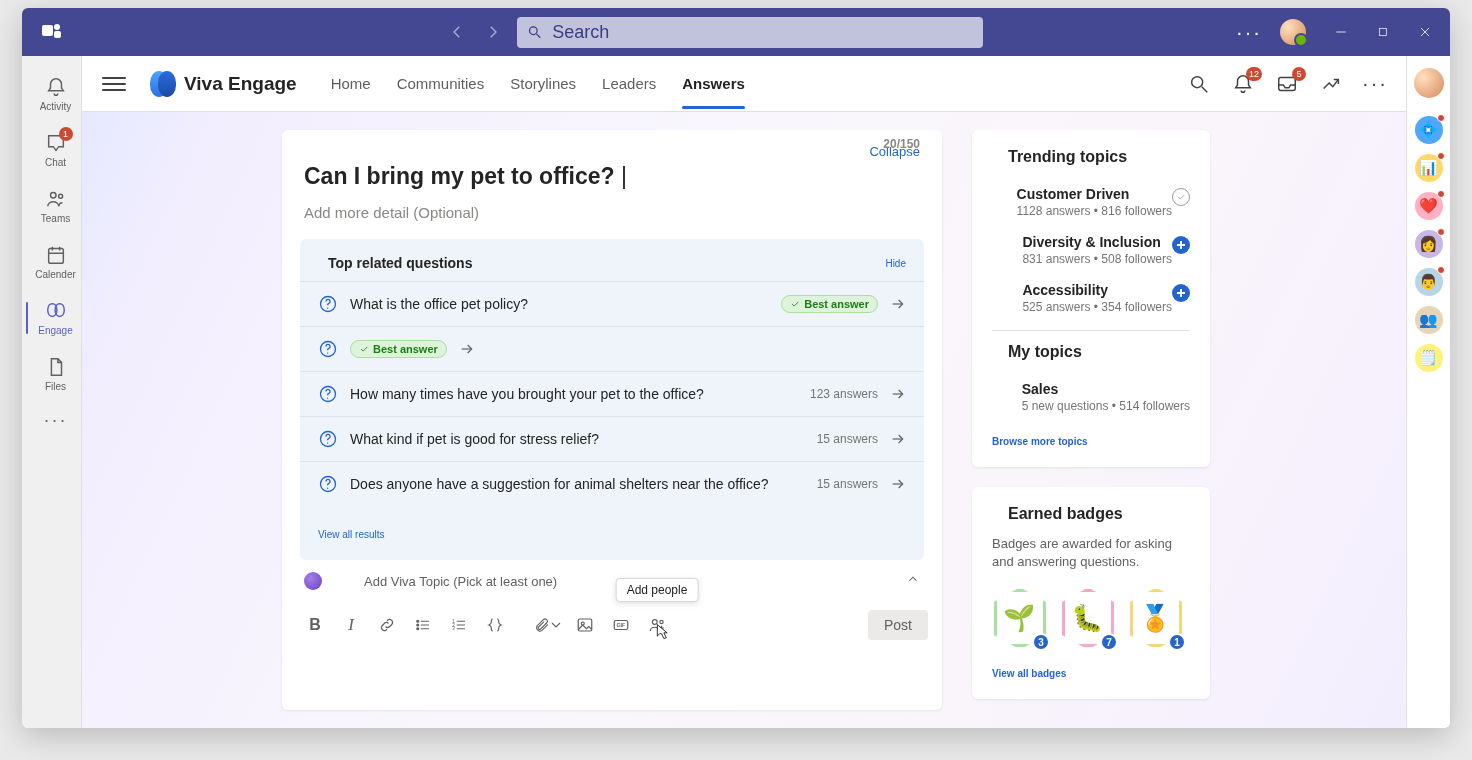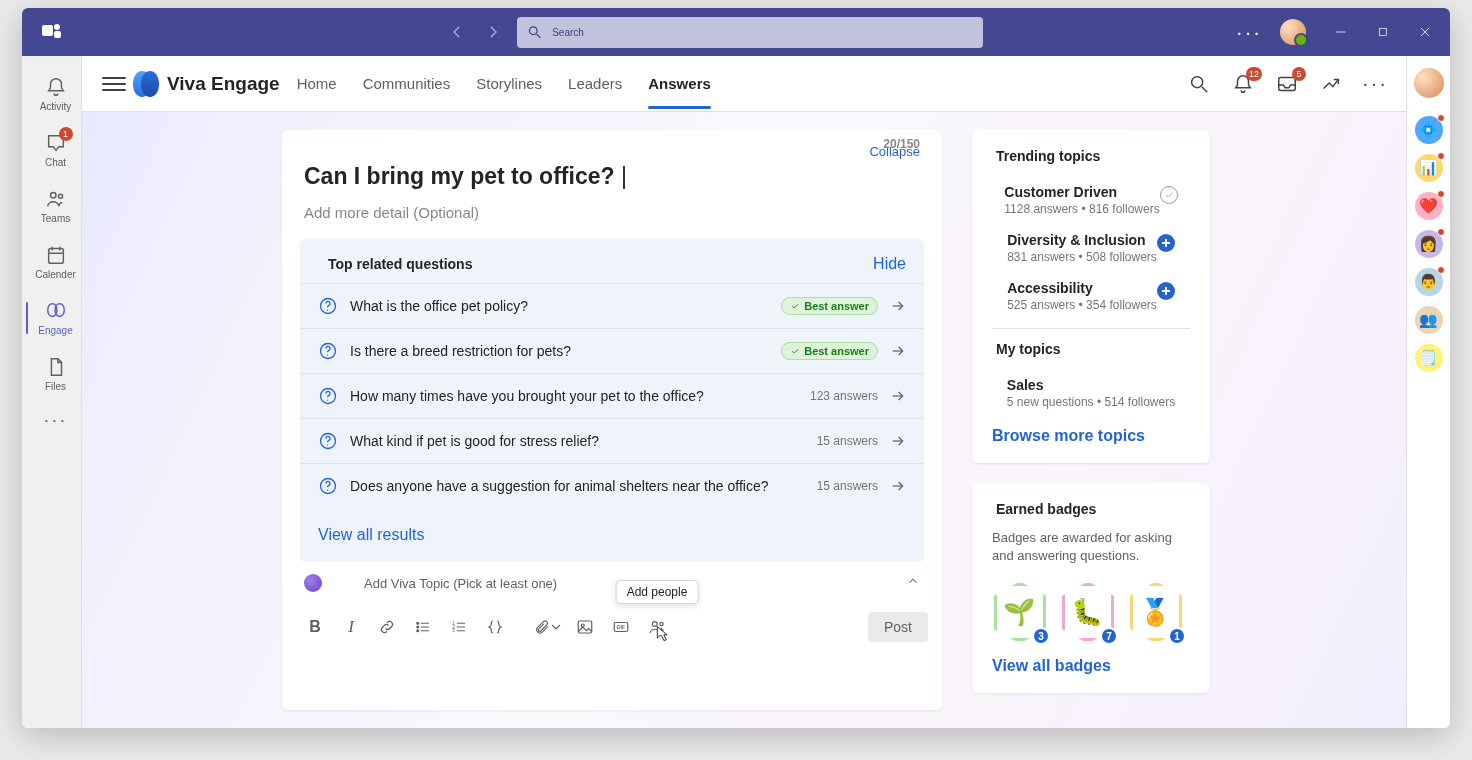--- a/index.html
+++ b/index.html
@@ -23,41 +23,41 @@
   .window{position:absolute;left:22px;top:8px;width:1428px;height:720px;background:#fff;border-radius:6px;box-shadow:0 8px 30px rgba(0,0,0,0.2);overflow:hidden;display:flex;flex-direction:column;}
   
   .titlebar{height:48px;background:var(--teams-purple);display:flex;align-items:center;color:#fff;position:relative;}
   .titlebar .app-icon{width:24px;height:24px;margin-left:18px;position:relative;}
   .titlebar .app-icon svg{fill:#fff;}
   .titlebar .navarrows{position:absolute;left:426px;display:flex;gap:18px;}
   .titlebar .navarrows .arrow{width:18px;height:18px;display:flex;align-items:center;justify-content:center;opacity:.8;cursor:pointer;}
   .titlebar .navarrows svg{stroke:#c9caea;fill:none;stroke-width:1.8;}
   .titlebar .searchbox{position:absolute;left:495px;width:466px;height:31px;background:#c1c3dd;border-radius:4px;display:flex;align-items:center;padding:0 10px;color:#3a3e80;}
   .titlebar .searchbox svg{stroke:#3a3e80;fill:none;stroke-width:2;margin-right:8px;}
-  .titlebar .searchbox input{background:transparent;border:none;outline:none;font-size:10px;color:#404040;width:100%;}
+  .titlebar .searchbox input{background:transparent;border:none;outline:none;font-size:18px;color:#404040;width:100%;}
   .titlebar .searchbox input::placeholder{color:#3a3e80;}
   .titlebar .winbtns{position:absolute;right:8px;display:flex;align-items:center;gap:8px;}
   .titlebar .dots{font-size:20px;letter-spacing:2px;color:#fff;padding:0 10px;cursor:pointer;}
   .titlebar .avatar{width:26px;height:26px;border-radius:50%;background:radial-gradient(circle at 30% 30%,#ffe0c0,#d68a5a);position:relative;margin-right:10px;}
   .titlebar .avatar::after{content:"";position:absolute;right:-2px;bottom:-2px;width:10px;height:10px;background:#6bb700;border:2px solid var(--teams-purple);border-radius:50%;}
   .titlebar .winctl{width:34px;height:30px;display:flex;align-items:center;justify-content:center;cursor:pointer;}
   .titlebar .winctl svg{stroke:#fff;fill:none;stroke-width:1.4;}
   
   .body{flex:1;display:flex;min-height:0;}
   
   .leftrail{width:60px;background:#f0f0f0;border-right:1px solid var(--teams-border);display:flex;flex-direction:column;align-items:center;padding-top:12px;gap:4px;padding-left:8px;}
   .leftrail .item{width:52px;height:52px;display:flex;flex-direction:column;align-items:center;justify-content:center;gap:3px;border-radius:4px;color:var(--teams-grey);cursor:pointer;position:relative;font-size:10px;}
   .leftrail .item.active{color:#5b5fc7;}
   .leftrail .item.active::before{content:"";position:absolute;left:-4px;top:10px;bottom:10px;width:2px;background:#5b5fc7;border-radius:1px;}
   .leftrail .item svg{width:22px;height:22px;stroke:currentColor;fill:none;stroke-width:1.6;}
   .leftrail .item .badge{position:absolute;top:3px;right:9px;min-width:14px;height:14px;background:var(--red);color:#fff;border-radius:7px;font-size:9px;display:flex;align-items:center;justify-content:center;padding:0 3px;}
   .leftrail .more{color:var(--teams-grey);font-size:18px;letter-spacing:2px;margin-top:6px;cursor:pointer;}
   
   .content{flex:1;display:flex;flex-direction:column;min-width:0;}
-  .engage-header{height:56px;border-bottom:1px solid var(--teams-border);display:flex;align-items:center;padding:4px 20px;gap:7px;}
+  .engage-header{height:56px;border-bottom:1px solid var(--teams-border);display:flex;align-items:center;padding:4px 20px;gap:24px;}
   .hamburger{width:24px;height:24px;cursor:pointer;display:flex;flex-direction:column;justify-content:center;gap:4px;}
   .hamburger span{height:2px;background:#424242;border-radius:1px;}
   .engage-logo{display:flex;align-items:center;gap:8px;}
   .engage-logo .glyph{width:26px;height:26px;position:relative;}
   .engage-logo .glyph::before,.engage-logo .glyph::after{content:"";position:absolute;width:18px;height:26px;border-radius:10px/13px;}
   .engage-logo .glyph::before{left:0;background:linear-gradient(180deg,#4fa7ff,#2b6de0);}
   .engage-logo .glyph::after{right:0;background:linear-gradient(180deg,#2b6de0,#194aa5);}
   .engage-logo .name{font-size:19px;font-weight:700;color:#242424;}
   .tabs{display:flex;gap:26px;margin-left:10px;}
   .tabs .tab{font-size:15px;color:#5f5f5f;padding:16px 0;cursor:pointer;position:relative;}
@@ -67,32 +67,32 @@
   .engage-header .hdr-icons{display:flex;align-items:center;gap:22px;}
   .engage-header .hdr-icons .ico{width:22px;height:22px;color:#424242;cursor:pointer;position:relative;}
   .engage-header .hdr-icons .ico svg{width:22px;height:22px;stroke:currentColor;fill:none;stroke-width:1.6;}
   .engage-header .hdr-icons .pill{position:absolute;top:-6px;right:-8px;min-width:14px;height:14px;border-radius:7px;background:var(--red);color:#fff;font-size:9px;display:flex;align-items:center;justify-content:center;padding:0 3px;}
   
   .stage{flex:1;display:flex;background:linear-gradient(115deg,#e6e9ff 0%,#f3eefe 10%,#f9f7fd 40%,#faf5fa 70%,#f3eefe 100%);position:relative;min-height:0;padding:18px 0 18px 200px;gap:30px;}
   
   .col-main{width:660px;background:#fff;border-radius:6px;box-shadow:0 1px 3px rgba(0,0,0,0.08);display:flex;flex-direction:column;max-height:610px;overflow:hidden;}
   .col-side{width:238px;display:flex;flex-direction:column;gap:20px;}
   .card{background:#fff;border-radius:6px;box-shadow:0 1px 3px rgba(0,0,0,0.08);padding:18px 20px;}
-  .card h3{margin:0 0 12px 4px;font-size:14px;font-weight:700;color:#242424;}
-  .topic{display:flex;align-items:flex-start;justify-content:center;padding:8px 0;}
+  .card h3{margin:0 0 12px 16px;font-size:16px;font-weight:700;color:#242424;}
+  .topic{display:flex;align-items:flex-start;justify-content:flex-end;padding:8px 0;}
   .topic .txt .name{font-size:14px;font-weight:600;color:#242424;}
   .topic .txt .meta{font-size:12px;color:#757575;margin-top:2px;}
   .topic .action{width:18px;height:18px;border-radius:50%;display:flex;align-items:center;justify-content:center;margin-top:2px;cursor:pointer;}
   .topic .action.check{border:1.5px solid #9c9c9c;}
   .topic .action.check svg{stroke:#9c9c9c;stroke-width:2;fill:none;}
   .topic .action.add{background:var(--link-blue-2);}
   .topic .action.add::before{content:"";width:8px;height:2px;background:#fff;position:absolute;}
   .topic .action.add::after{content:"";width:2px;height:8px;background:#fff;position:absolute;}
   .card .divider{height:1px;background:var(--teams-border);margin:8px 0 12px 0;}
-  .linkbtn{color:var(--link-blue-2);font-size:16px;font-weight:600;cursor:pointer;}
+  .linkbtn{color:var(--link-blue-2);font-size:10px;font-weight:600;cursor:pointer;}
   .card .desc{font-size:13px;color:#616161;line-height:1.4;}
   .badges{display:flex;gap:12px;margin:16px 0 14px 0;}
   .hexbadge{width:56px;height:62px;position:relative;}
   .hexbadge .hex{position:absolute;inset:0;clip-path:polygon(50% 0,100% 25%,100% 75%,50% 100%,0 75%,0 25%);background:#fff;border:2px solid rgba(0,0,0,0);}
   .hexbadge.g .hex{box-shadow:inset 0 0 0 3px #a7e0a0;}
   .hexbadge.p .hex{box-shadow:inset 0 0 0 3px #f4a8d1;}
   .hexbadge.y .hex{box-shadow:inset 0 0 0 3px #f7d67a;}
   .hexbadge .emoji{position:absolute;inset:0;display:flex;align-items:center;justify-content:center;font-size:26px;}
   .hexbadge .count{position:absolute;right:-2px;bottom:-2px;width:18px;height:18px;border-radius:50%;background:#2564cf;color:#fff;font-size:10px;font-weight:700;display:flex;align-items:center;justify-content:center;border:2px solid #fff;}
   
@@ -326,21 +326,20 @@
                       <line x1="4" y1="12" x2="19" y2="12"></line>
                       <polyline points="13 6 19 12 13 18"></polyline>
                     </svg></span>
                 </div>
                 <div class="row">
       <span class="qicon"><svg viewBox="0 0 24 24">
                       <circle cx="12" cy="12" r="9"></circle>
                       <path d="M9.5 9a2.5 2.5 0 1 1 3.5 2.3c-1 .5-1.5 1-1.5 2.2"></path>
                       <circle cx="11.5" cy="17" r="0.8" fill="currentColor" stroke="none"></circle>
                     </svg></span>
-      <span class="qtext">Is there a breed restriction for pets?</span>
       <span class="chip">
                     <svg viewBox="0 0 24 24">
                       <polyline points="5 12 10 17 20 7"></polyline>
                     </svg>
                     <span>Best answer</span>
                   </span>
       <span class="go"><svg viewBox="0 0 24 24">
                       <line x1="4" y1="12" x2="19" y2="12"></line>
                       <polyline points="13 6 19 12 13 18"></polyline>
                     </svg></span>

